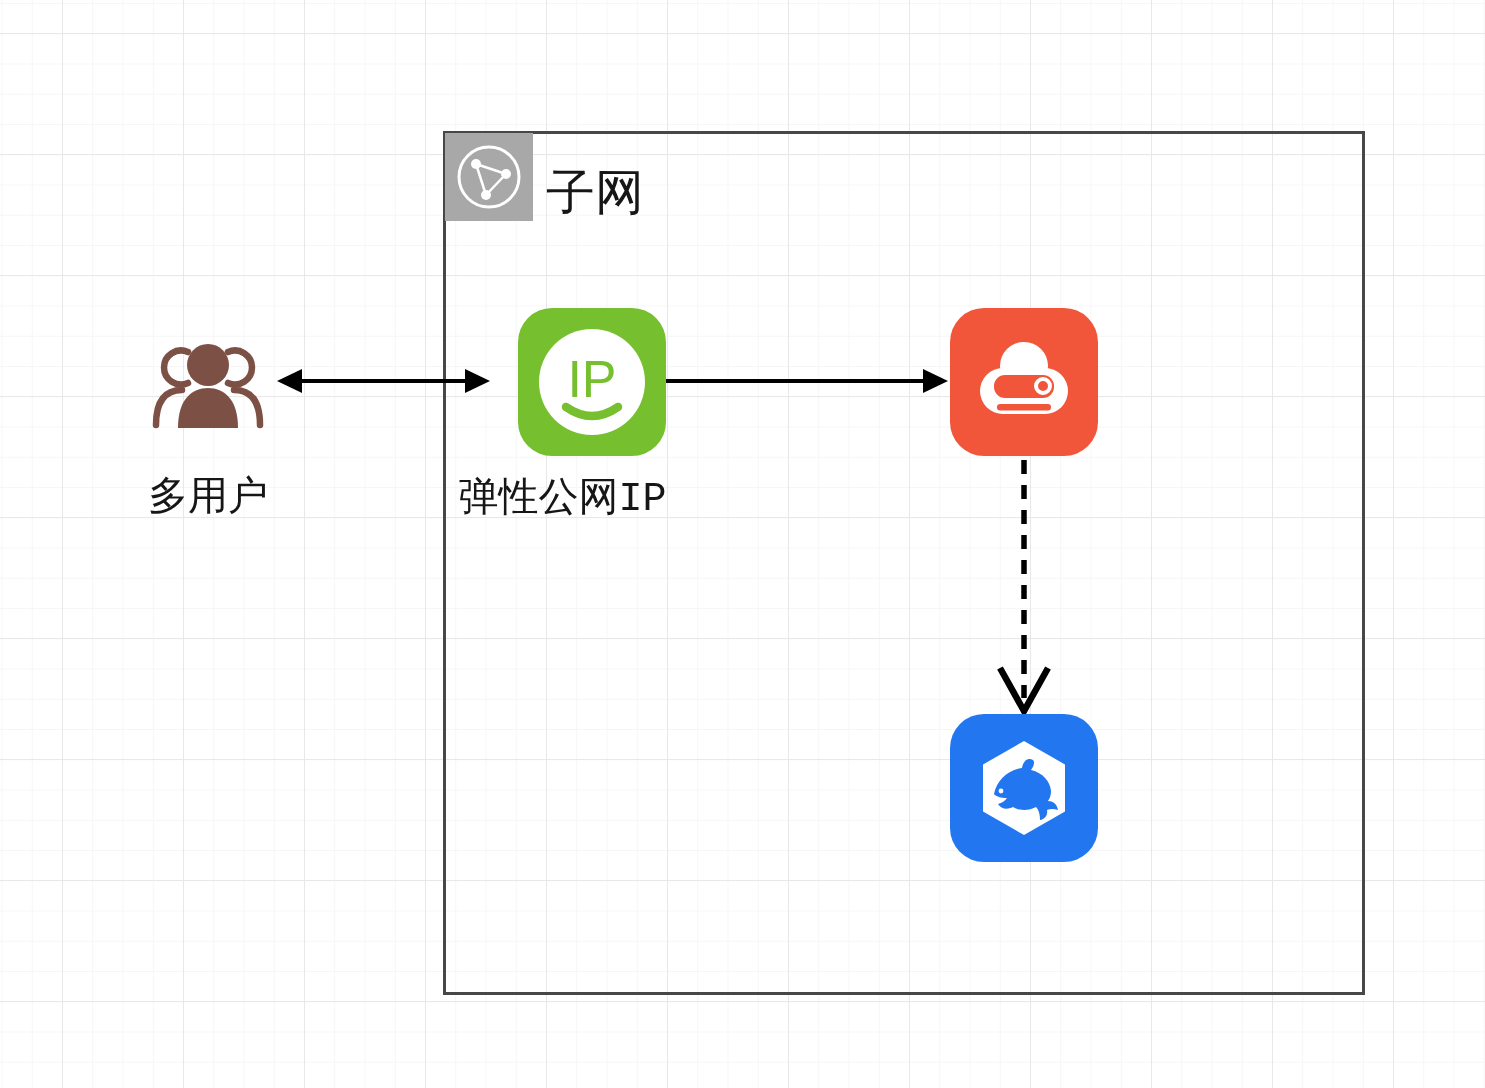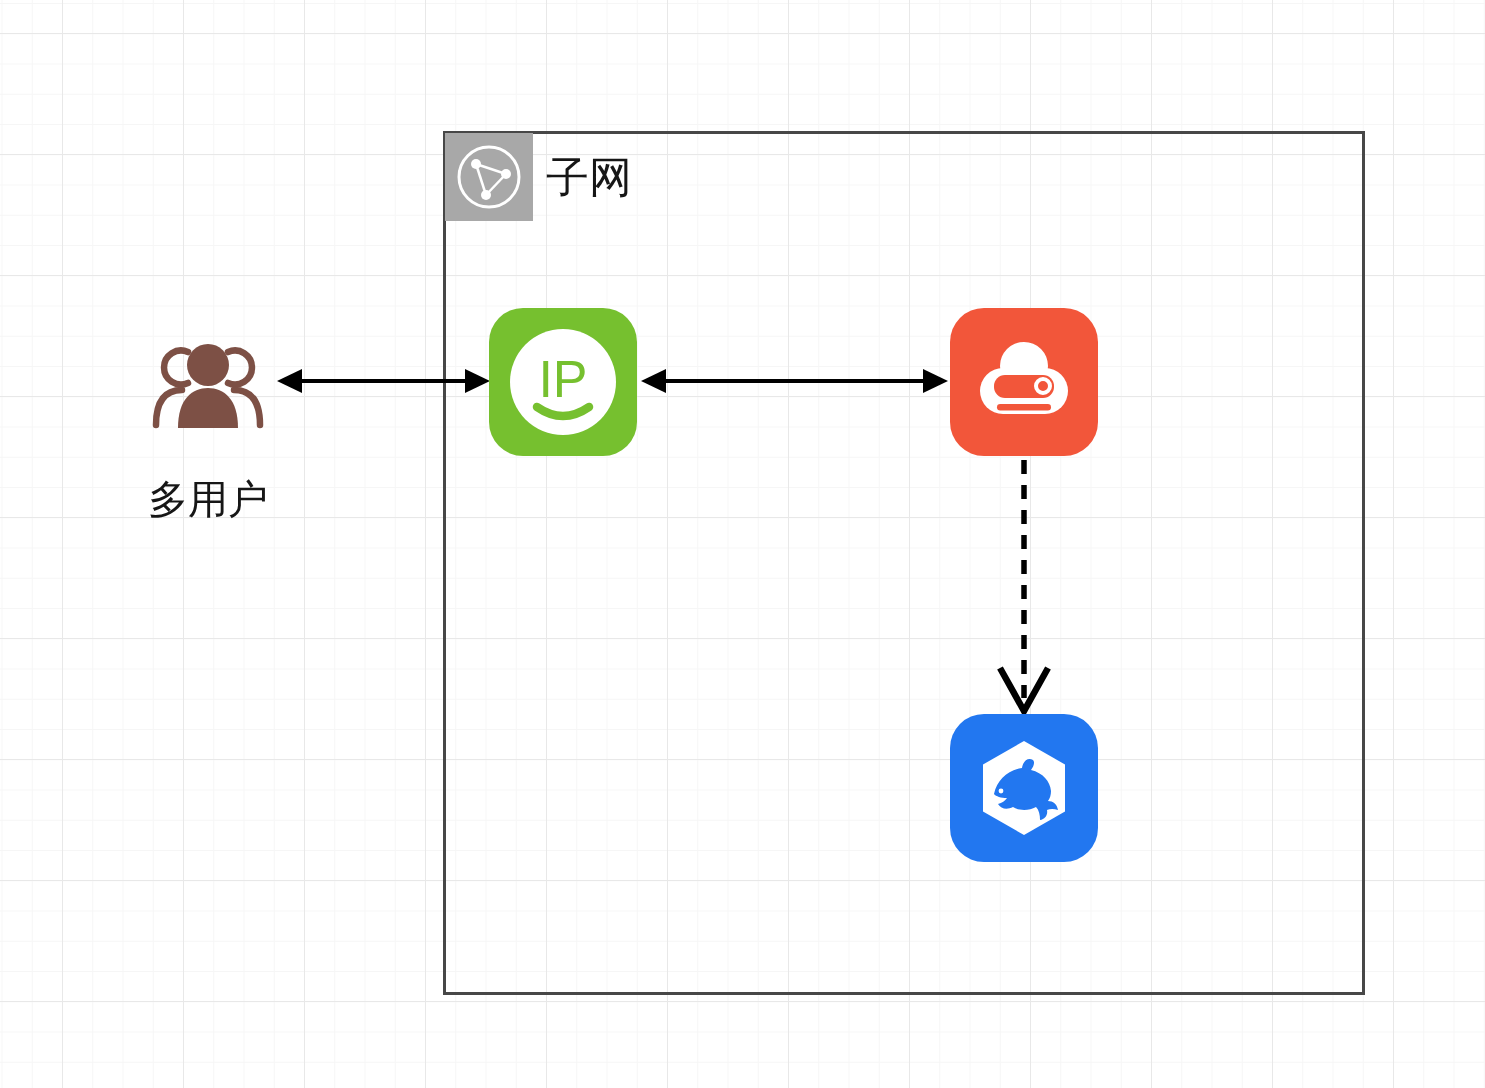--- a/index.html
+++ b/index.html
@@ -18,25 +18,25 @@
     font-family:"Liberation Sans","DejaVu Sans",sans-serif;
   }
   .abs{position:absolute;}
   .subnet-box{
     left:443px;top:131px;width:916px;height:858px;
     border:3px solid #474747;
     background:transparent;
   }
   .subnet-badge{left:-1px;top:-1px;width:88px;height:88px;}
   .subnet-label{
-    left:100px;top:19px;
-    font-size:43px;color:#161616;line-height:1.15;white-space:nowrap;
+    left:100px;top:30px;
+    font-size:49px;color:#161616;line-height:1.15;white-space:nowrap;
   }
   .node-label{
-    font-size:40px;color:#161616;text-align:center;white-space:nowrap;line-height:1.1;
+    font-size:40px;color:#161616;text-align:center;white-space:nowrap;line-height:1.1;font-family:Liberation Mono, monospace;
   }
   .connector-layer{left:0;top:0;width:1485px;height:1088px;pointer-events:none;}
   svg{display:block;}
 </style>
 </head>
 <body>
 
 <div class="canvas">
 
   <div class="abs subnet-box">
@@ -75,28 +75,29 @@
       <path d="M40,14 A17,17 0 1 0 40,45" fill="none" stroke-width="6.5" stroke-linecap="round" stroke="#7d5045"></path>
       <path d="M8,87 C8,62 18,52 34,52" fill="none" stroke-width="6.5" stroke-linecap="round" stroke="#7d5045"></path>
       <path d="M80,14 A17,17 0 1 1 80,45" fill="none" stroke-width="6.5" stroke-linecap="round" stroke="#7d5045"></path>
       <path d="M112,87 C112,62 102,52 86,52" fill="none" stroke-width="6.5" stroke-linecap="round" stroke="#7d5045"></path>
       <circle cx="60" cy="27" r="21" fill="#7d5045"></circle>
       <path d="M30,90 C30,61 44,50 60,50 C76,50 90,61 90,90 Z" fill="#7d5045"></path>
     </svg>
   </div>
   <div class="abs node-label" style="left:128px;top:477px;width:160px;">多用户</div>
 
-  <div class="abs" style="left:489px;top:308px;">
+  <div class="abs" style="left:518px;top:308px;">
     <svg width="148" height="148" viewBox="0 0 148 148">
       <rect x="0" y="0" width="148" height="148" rx="34" fill="#76c02f"></rect>
       <circle cx="74" cy="74" r="53" fill="#ffffff"></circle>
       <text x="74" y="89" font-size="52" text-anchor="middle" font-family="Liberation Sans, DejaVu Sans, sans-serif" fill="#76c02f">IP</text>
       <path d="M48,99 Q74,117 100,99" fill="none" stroke-width="8.5" stroke-linecap="round" stroke="#76c02f"></path>
     </svg>
   </div>
+  <div class="abs node-label" style="left:440px;top:478px;width:245px;">弹性公网IP</div>
 
   <div class="abs" style="left:950px;top:308px;">
     <svg width="148" height="148" viewBox="0 0 148 148">
       <rect x="0" y="0" width="148" height="148" rx="34" fill="#f2563a"></rect>
       <circle cx="74" cy="58" r="24" fill="#ffffff"></circle>
       <rect x="30" y="60" width="88" height="46" rx="23" fill="#ffffff"></rect>
       <rect x="44" y="67" width="60" height="23" rx="11" fill="#f2563a"></rect>
       <circle cx="93" cy="78" r="7" fill="none" stroke="#ffffff" stroke-width="4"></circle>
       <rect x="47" y="96" width="54" height="6.5" rx="3.2" fill="#f2563a"></rect>
     </svg>

